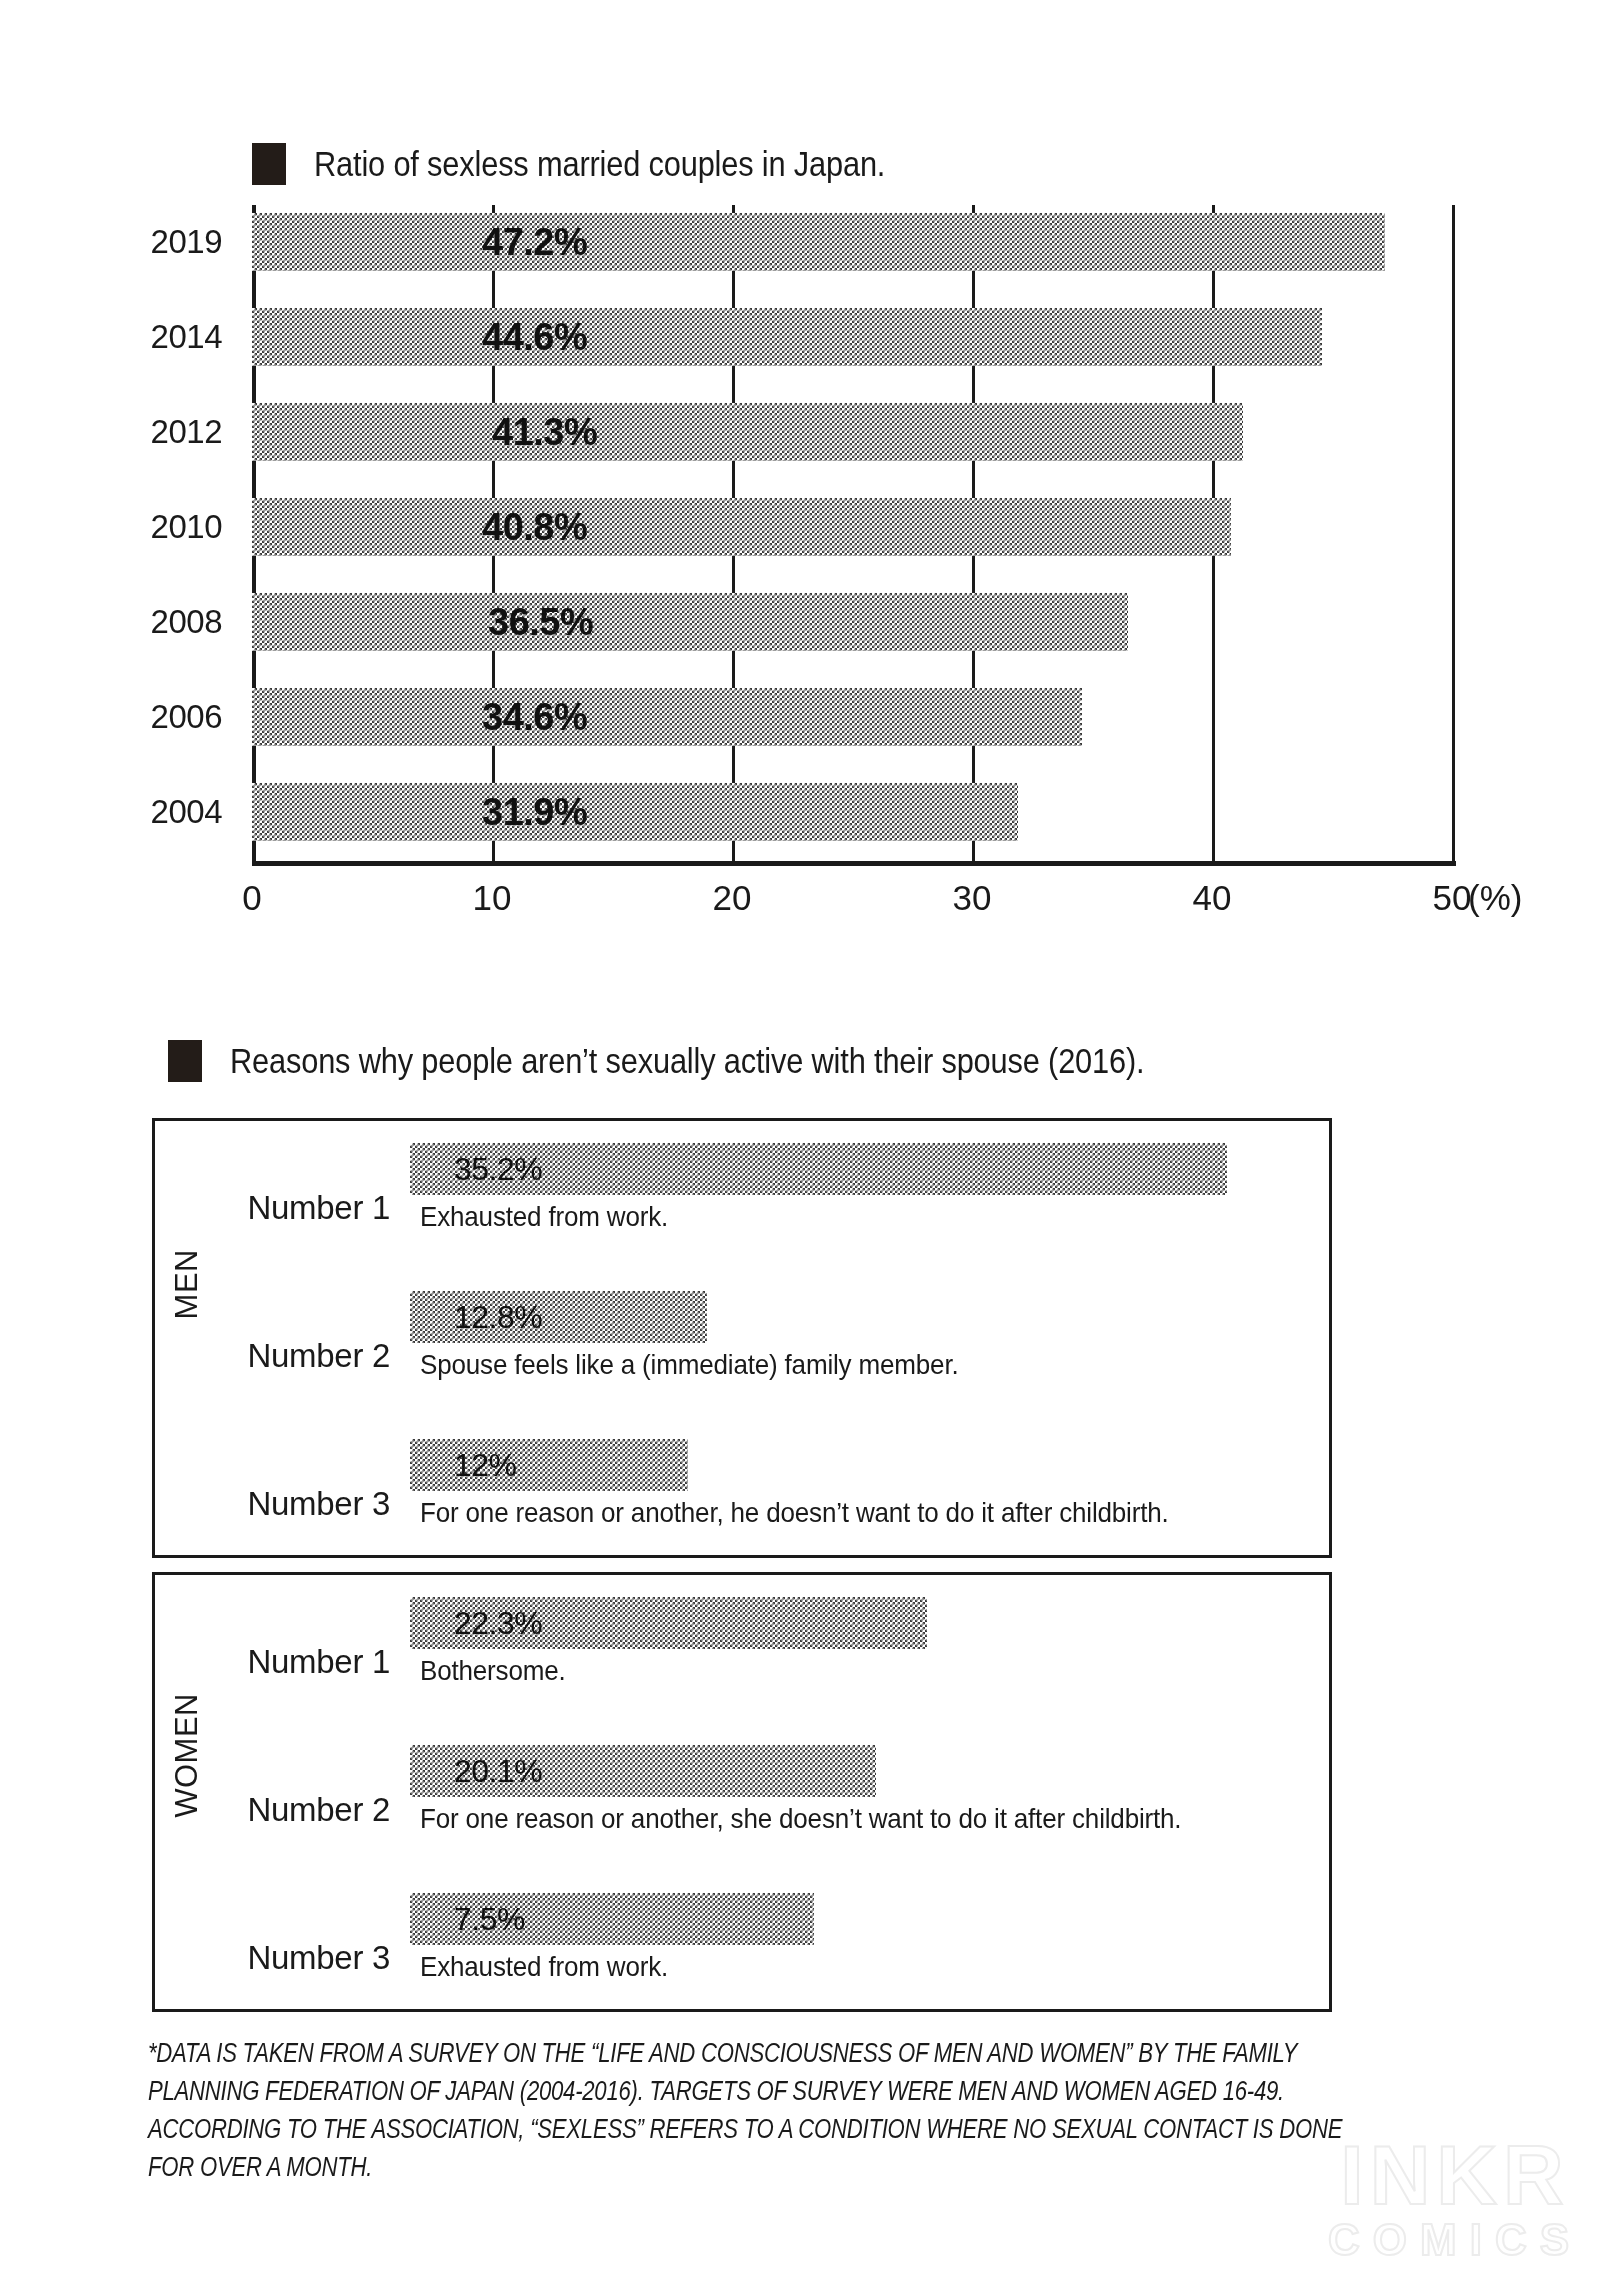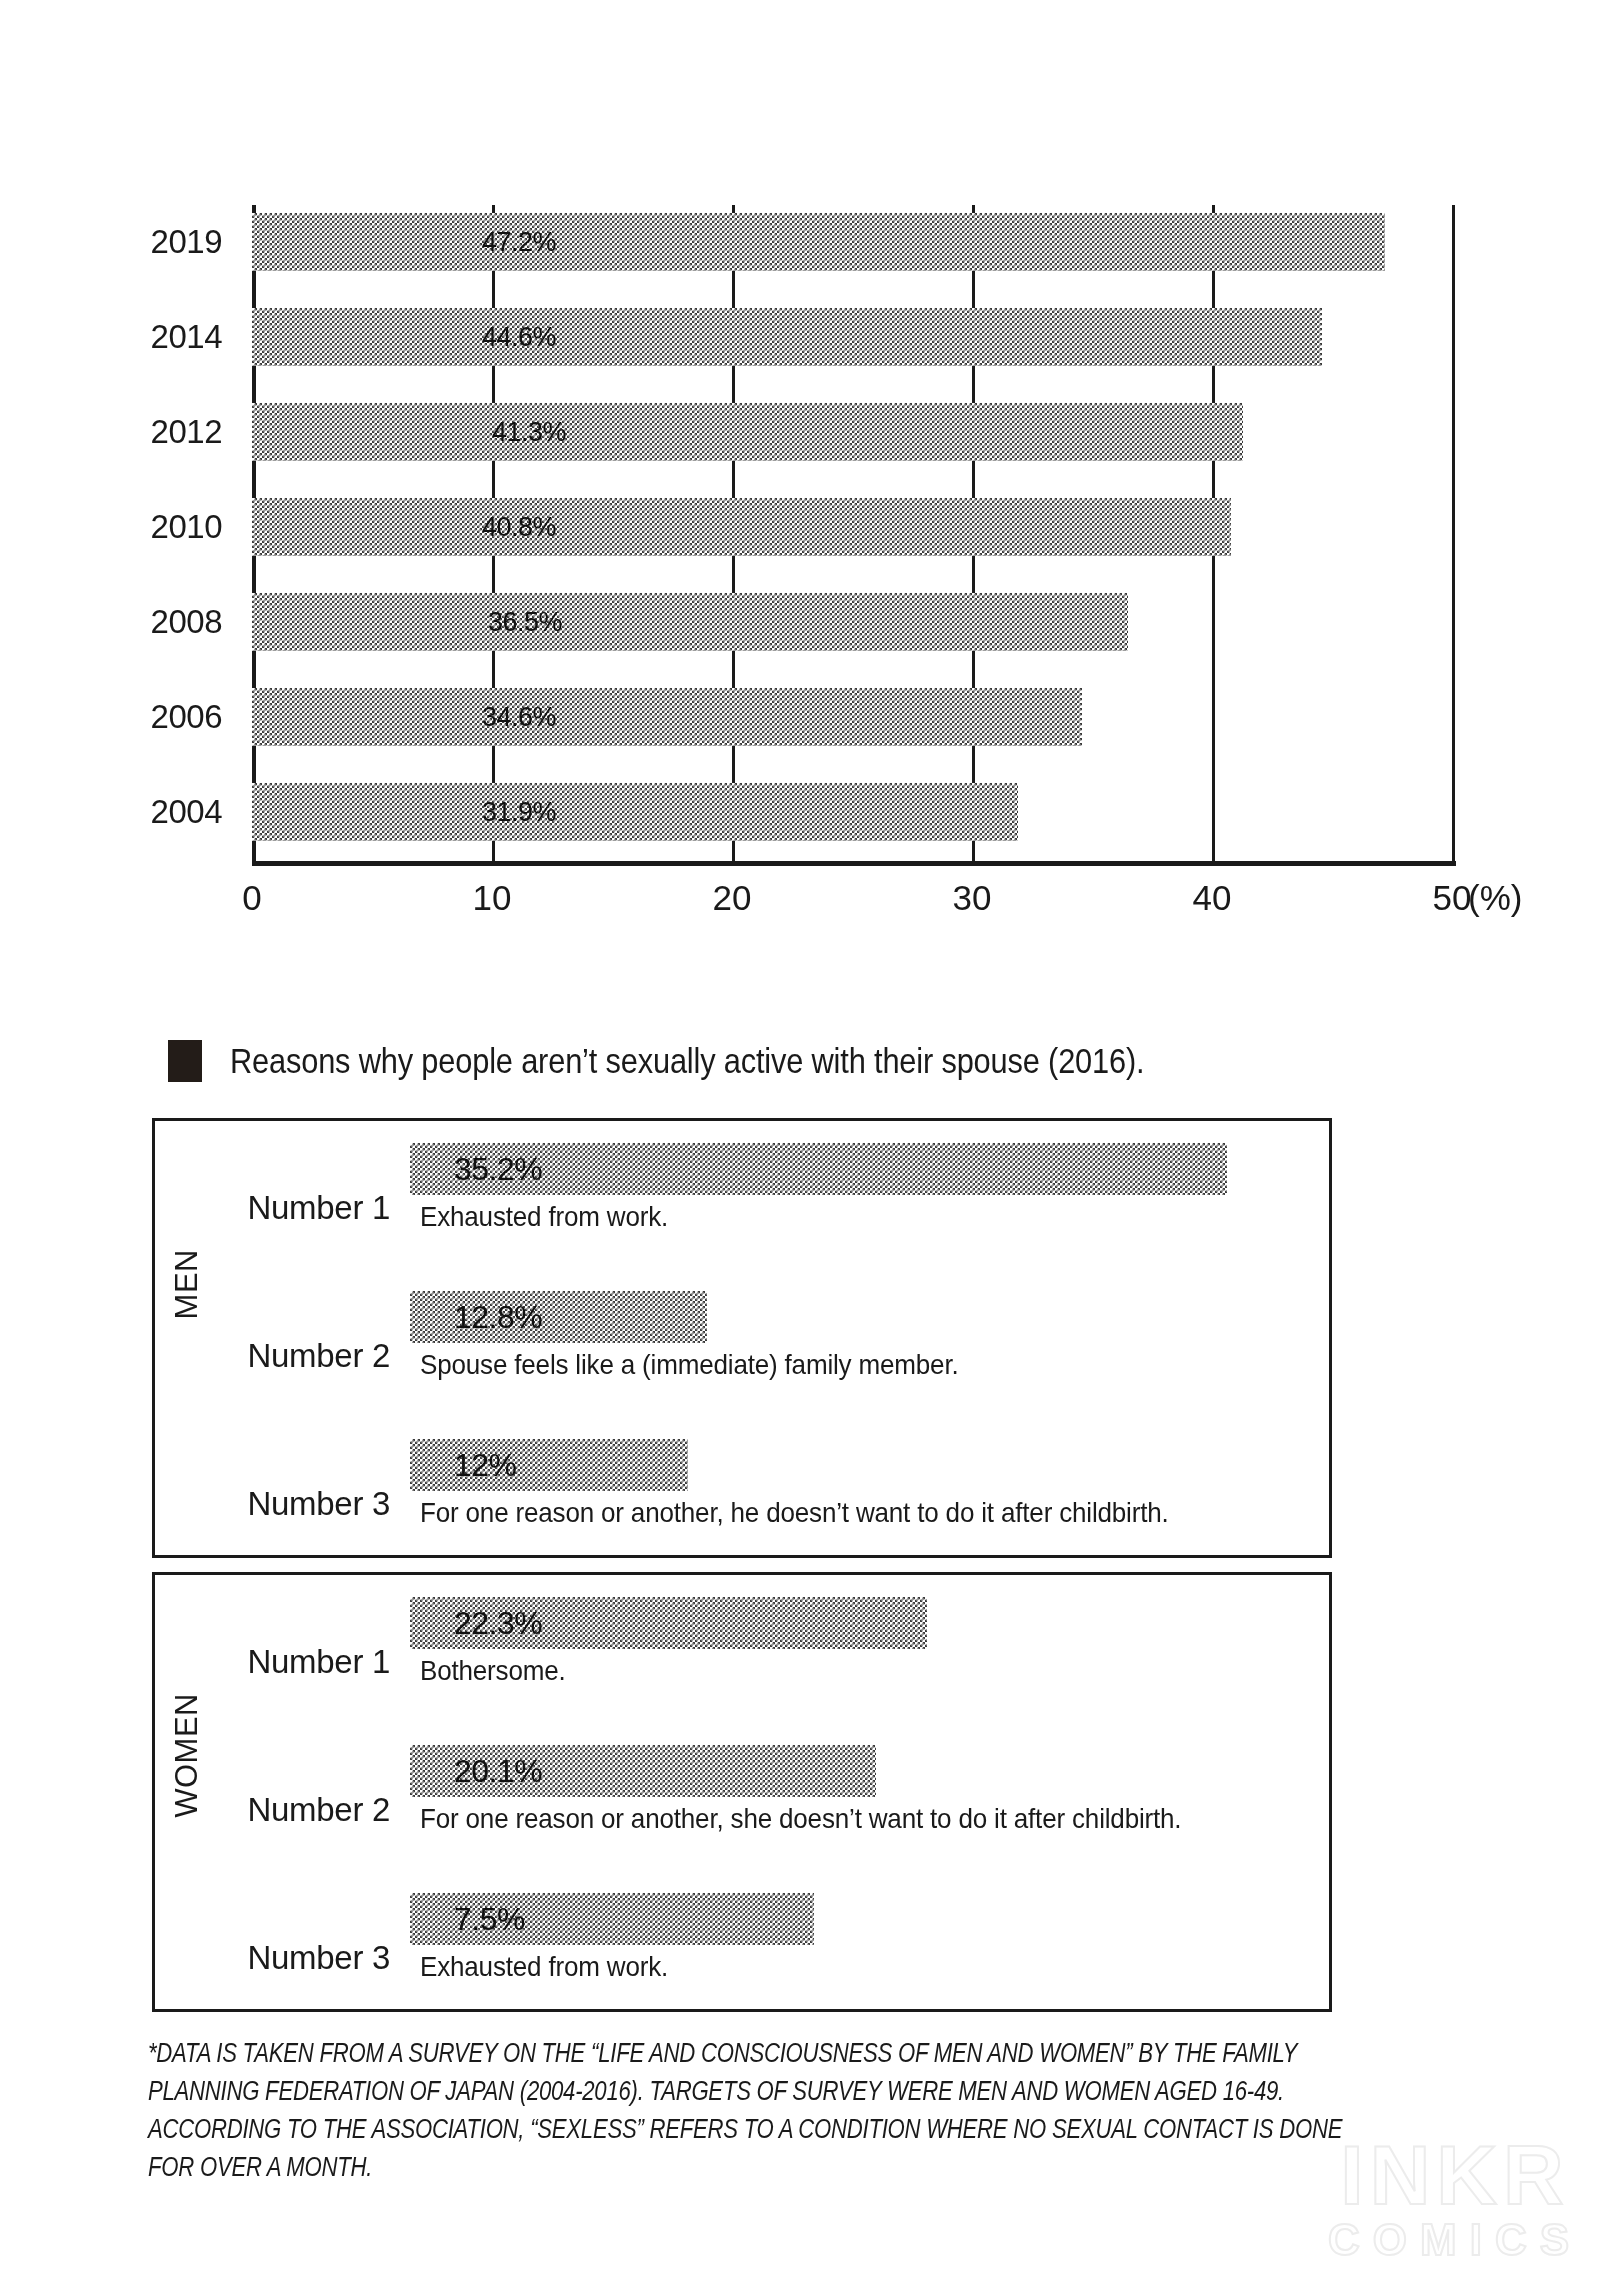--- a/index.html
+++ b/index.html
@@ -83,22 +83,22 @@
   }
   .bar {
     position: absolute;
     left: 0; top: 0;
     height: 58px;
   }
   .bar-value {
     position: absolute;
     top: 50%;
     transform: translateY(-50%);
-    font-size: 27px;
-    font-weight: 400;
+    font-size: 38px;
+    font-weight: 700;
     color: #111;
     white-space: nowrap;
     letter-spacing: -0.5px;
   }
   .year-label {
     position: absolute;
     right: 1378px;       
     font-size: 33px;
     white-space: nowrap;
     letter-spacing: -0.5px;
@@ -228,20 +228,24 @@
     color: transparent;
     -webkit-text-stroke: 2px #ececec;
     line-height: 1.1;
   }
 </style>
 </head>
 <body>
 
 <div id="chart-section">
 
+  <div class="section-heading" id="chart-heading">
+    <span class="heading-marker"></span>
+    <span class="heading-text">Ratio of sexless married couples in Japan.</span>
+  </div>
 
   <div id="y-axis-line"></div>
   <div id="x-axis-line"></div>
 
   <div id="gridlines">
       <div class="gridline" style="left: 492px;"></div>
       <div class="gridline" style="left: 732px;"></div>
       <div class="gridline" style="left: 972px;"></div>
       <div class="gridline" style="left: 1212px;"></div>
       <div class="gridline" style="left: 1452px;"></div>

